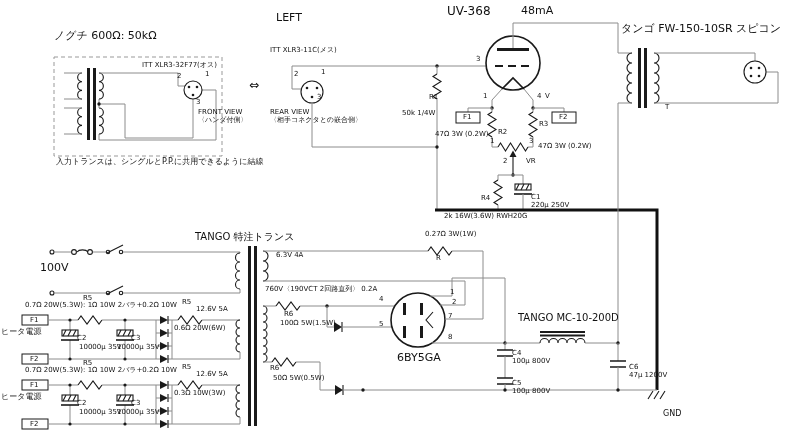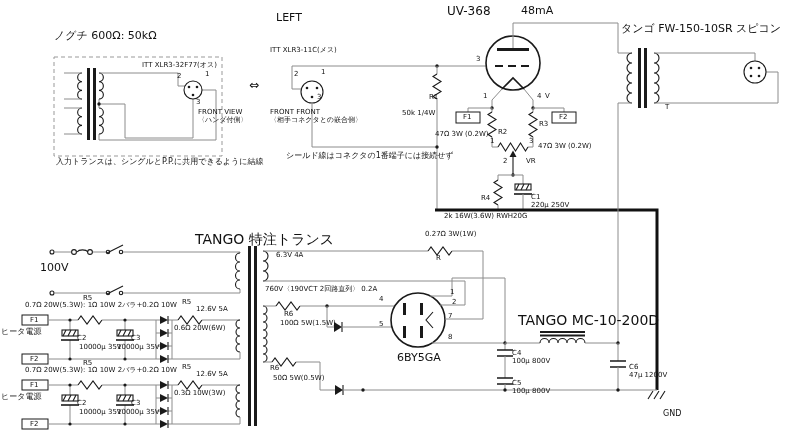--- a/index.html
+++ b/index.html
@@ -1,20 +1,20 @@
 <!DOCTYPE html>
 <html><head>
 <meta charset="utf-8">
 <style>
   html,body{margin:0;padding:0;background:#fff;}
   .stage{position:relative;width:800px;height:442px;background:#ffffff;
          font-family:"DejaVu Sans",sans-serif;color:#111;overflow:hidden;}
   .stage svg{position:absolute;left:0;top:0;}
   .lbl{position:absolute;font-size:7px;line-height:1.15;white-space:nowrap;color:#111;}
-  .s8{font-size:8px}.s9{font-size:14px}.s11{font-size:11px}.s12{font-size:12px}
+  .s8{font-size:8px}.s9{font-size:10px}.s11{font-size:11px}.s12{font-size:12px}
   .w{stroke:#8c8c8c;fill:none;stroke-width:1}
   .c{stroke:#1a1a1a;fill:none;stroke-width:1.1}
   .ct{stroke:#1a1a1a;fill:none;stroke-width:1.6}
   .c2w{stroke:#1a1a1a;fill:none;stroke-width:2}
   .f{fill:#1a1a1a;stroke:none}
   .bus{stroke:#111;fill:none;stroke-width:3}
   .box{fill:#fff;stroke:#1a1a1a;stroke-width:1}
   .dash{fill:none;stroke:#999;stroke-width:1;stroke-dasharray:4 3}
 </style>
 </head>
@@ -310,23 +310,22 @@
 <span class="lbl" style="left:198px;top:108px">FRONT VIEW</span>
 <span class="lbl" style="left:198px;top:116px">〈ハンダ付側〉</span>
 <span class="lbl s8" style="left:56px;top:157px">入力トランスは、シングルとP.P.に共用できるように結線</span>
 <span class="lbl s12" style="left:249px;top:79px">⇔</span>
 
 <span class="lbl s11" style="left:276px;top:12px">LEFT</span>
 <span class="lbl" style="left:270px;top:46px">ITT XLR3-11C(メス)</span>
 <span class="lbl" style="left:294px;top:70px">2</span>
 <span class="lbl" style="left:321px;top:68px">1</span>
 <span class="lbl" style="left:317px;top:93px">3</span>
-<span class="lbl" style="left:270px;top:108px">FRONT  FRONT</span>
+<span class="lbl" style="left:270px;top:108px">REAR  VIEW</span>
 <span class="lbl" style="left:270px;top:116px">〈相手コネクタとの嵌合側〉</span>
-<span class="lbl s8" style="left:286px;top:151px">シールド線はコネクタの1番端子には接続せず</span>
 
 <span class="lbl s12" style="left:447px;top:5px">UV-368</span>
 <span class="lbl s11" style="left:521px;top:5px">48mA</span>
 <span class="lbl" style="left:476px;top:55px">3</span>
 <span class="lbl" style="left:429px;top:93px">R1</span>
 <span class="lbl" style="left:402px;top:109px">50k 1/4W</span>
 <span class="lbl" style="left:463px;top:113px">F1</span>
 <span class="lbl" style="left:559px;top:113px">F2</span>
 <span class="lbl" style="left:483px;top:92px">1</span>
 <span class="lbl" style="left:537px;top:92px">4</span>

